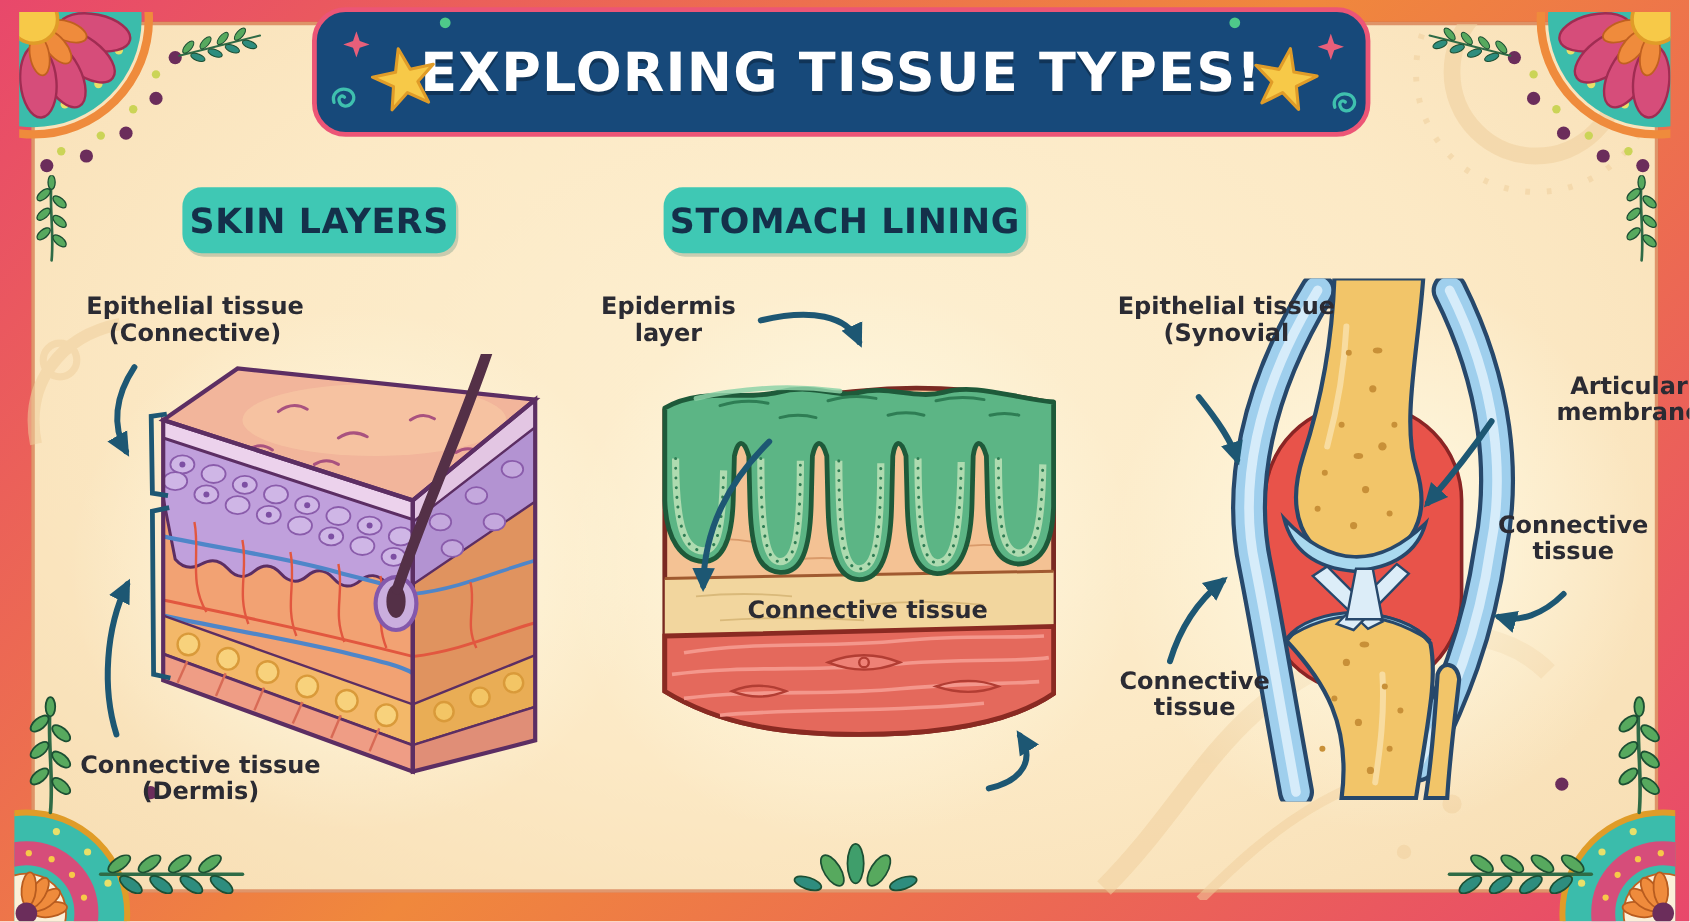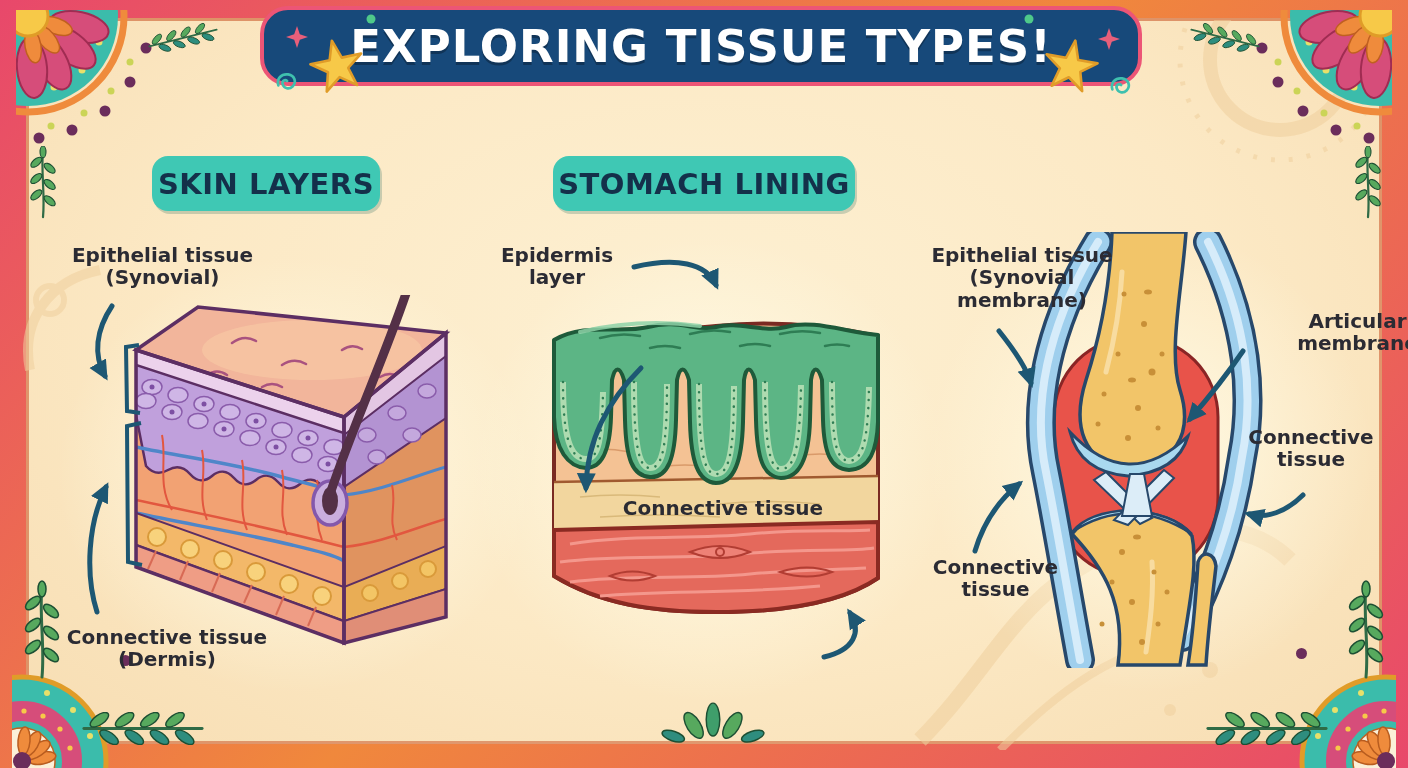--- a/index.html
+++ b/index.html
@@ -13,21 +13,21 @@
   .glow{position:absolute;z-index:2;background:radial-gradient(ellipse,rgba(255,251,230,.95) 0%,rgba(255,251,230,0) 70%);}
   .deco{position:absolute;z-index:3;}
   .illus{position:absolute;z-index:4;}
   #arrows{position:absolute;left:0;top:0;z-index:5;pointer-events:none;}
   .lbl{position:absolute;z-index:6;color:#2b2b33;font-weight:bold;font-size:20px;
     line-height:1.12;text-align:center;}
   .lbl div{white-space:nowrap;}
   .pill{position:absolute;z-index:7;background:#3fc8b4;color:#14304a;font-weight:bold;
     font-size:29px;letter-spacing:.5px;display:flex;align-items:center;justify-content:center;
     height:55px;border-radius:16px;box-shadow:2px 3px 0 rgba(20,90,80,.22);}
-  .banner{position:absolute;left:260px;top:6px;width:882px;height:80px;z-index:8;
+  .banner{position:absolute;left:260px;top:6px;width:882px;height:108px;z-index:8;
     background:#17497a;border:4px solid #ec5576;border-radius:28px;box-sizing:border-box;
     display:flex;align-items:center;justify-content:center;}
   .title{color:#ffffff;font-weight:bold;font-size:45px;letter-spacing:1px;
     text-shadow:0 3px 0 rgba(0,0,0,.28);white-space:nowrap;}
   .bdeco{position:absolute;}
   .pdot{position:absolute;z-index:3;border-radius:50%;background:#6b2d5b;}
 </style>
 </head>
 <body>
 
@@ -460,37 +460,36 @@
     <svg class="bdeco" style="left:760px;top:4px" width="10" height="10" viewBox="0 0 10 10">
         <circle cx="5" cy="5" r="4.5" fill="#4ec98a"></circle>
       </svg>
   </div>
 
   <div class="pill" style="left:553px;top:156px;width:302px">STOMACH LINING</div>
   <div class="pill" style="left:152px;top:156px;width:228px">SKIN LAYERS</div>
 
   <div class="lbl" style="left:45px;top:244px;width:235px">
     <div>Epithelial tissue</div>
-    <div>(Synovial)</div>
+    <div>(Connective)</div>
   </div>
   <div class="lbl" style="left:42px;top:626px;width:250px">
     <div>Connective tissue</div>
     <div>(Dermis)</div>
   </div>
   <div class="lbl" style="left:482px;top:244px;width:150px">
     <div>Epidermis</div>
     <div>layer</div>
   </div>
   <div class="lbl" style="left:598px;top:497px;width:250px">
     <div>Connective tissue</div>
   </div>
   <div class="lbl" style="left:912px;top:244px;width:220px">
     <div>Epithelial tissue</div>
     <div>(Synovial</div>
-    <div>membrane)</div>
   </div>
   <div class="lbl" style="left:1280px;top:310px;width:155px">
     <div>Articular</div>
     <div>membrane</div>
   </div>
   <div class="lbl" style="left:1236px;top:426px;width:150px">
     <div>Connective</div>
     <div>tissue</div>
   </div>
   <div class="lbl" style="left:918px;top:556px;width:155px">

